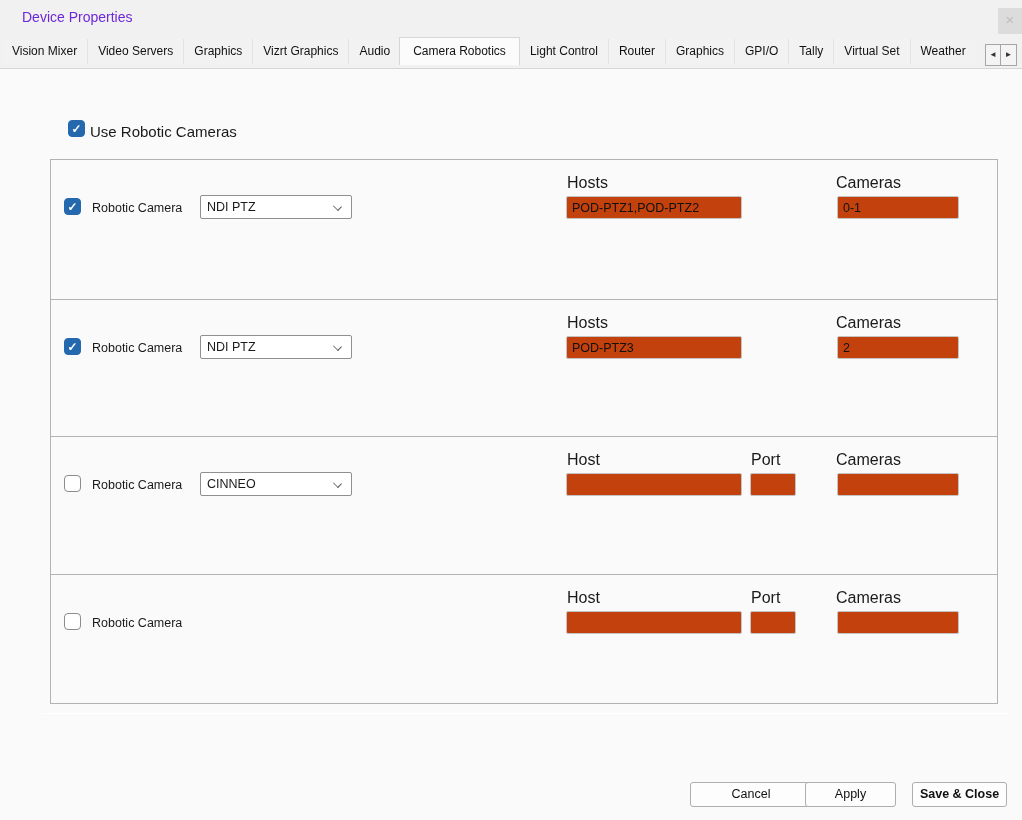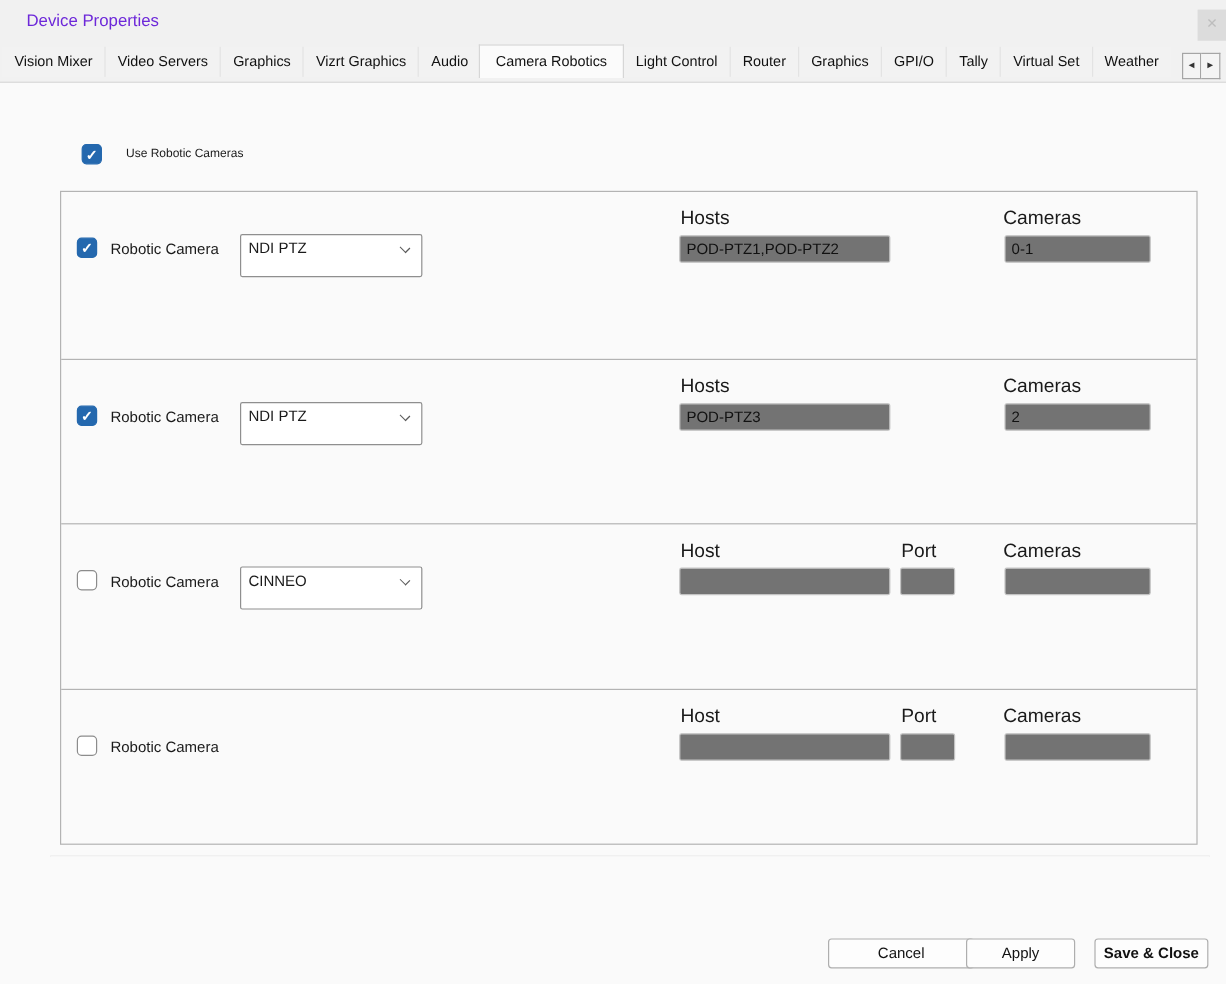--- a/index.html
+++ b/index.html
@@ -50,44 +50,44 @@
   .checkbox {
     width:17px; height:17px; border:1px solid #8c8c8c; border-radius:4px;
     background:#fff; position:absolute;
   }
   .checkbox.on { background:#2468ae; border-color:#2468ae; }
   .checkbox.on::after {
     content:"✓"; color:#fff; font-size:12px; font-weight:bold;
     position:absolute; left:2.5px; top:0.5px;
   }
   .use-cams-box { left:68px; top:51px; }
-  .use-cams-label { position:absolute; left:105px; top:54px; font-size:10px; }
+  .use-cams-label { position:absolute; left:90px; top:54px; font-size:15px; }
   
   .rows-wrap {
     position:absolute; left:50px; top:90px; width:948px; height:545px;
     border:1px solid #b3b3b3; background:transparent;
   }
   .row { position:relative; width:100%; border-bottom:1px solid #b3b3b3; }
   .row:last-child { border-bottom:none; }
   .row-0 { height:140px; } .row-1 { height:137px; } .row-2 { height:138px; } .row-3 { height:128px; }
   .row .checkbox { left:13px; top:38px; }
   .row-label { position:absolute; left:41px; top:41px; font-size:12.5px; }
   .dropdown {
-    position:absolute; left:149px; top:35px; width:152px; height:36px;
+    position:absolute; left:149px; top:35px; width:152px; height:24px;
     background:#fff; border:1px solid #8f8f8f; border-radius:2px;
   }
   .dropdown .dd-text { position:absolute; left:6px; top:4px; font-size:12.5px; }
   .dropdown .chevron {
     position:absolute; right:10px; top:7px; width:7px; height:7px;
     border-right:1.5px solid #5a5a5a; border-bottom:1.5px solid #5a5a5a;
     transform:rotate(45deg) scale(1,0.8);
   }
   .field-label { position:absolute; top:14px; font-size:16px; }
   .tb {
-    position:absolute; top:36px; height:23px; background:#737373;
+    position:absolute; top:36px; height:23px; background:#c2410c;
     border:1px solid #c3c3c3; border-radius:2px; padding:0 5px;
     font-family:"Liberation Sans", sans-serif; font-size:12.5px; color:#111; outline:none;
   }
   .lbl-hosts { left:516px; } .inp-hosts { left:515px; width:176px; }
   .lbl-port  { left:700px; } .inp-port  { left:699px; width:46px; }
   .lbl-cams  { left:785px; } .inp-cams  { left:786px; width:122px; }
   
   .groove {
     position:absolute; left:42px; top:644px; width:966px; height:1px;
     background:#c9c9c9; border-bottom:1px solid #ffffff;

